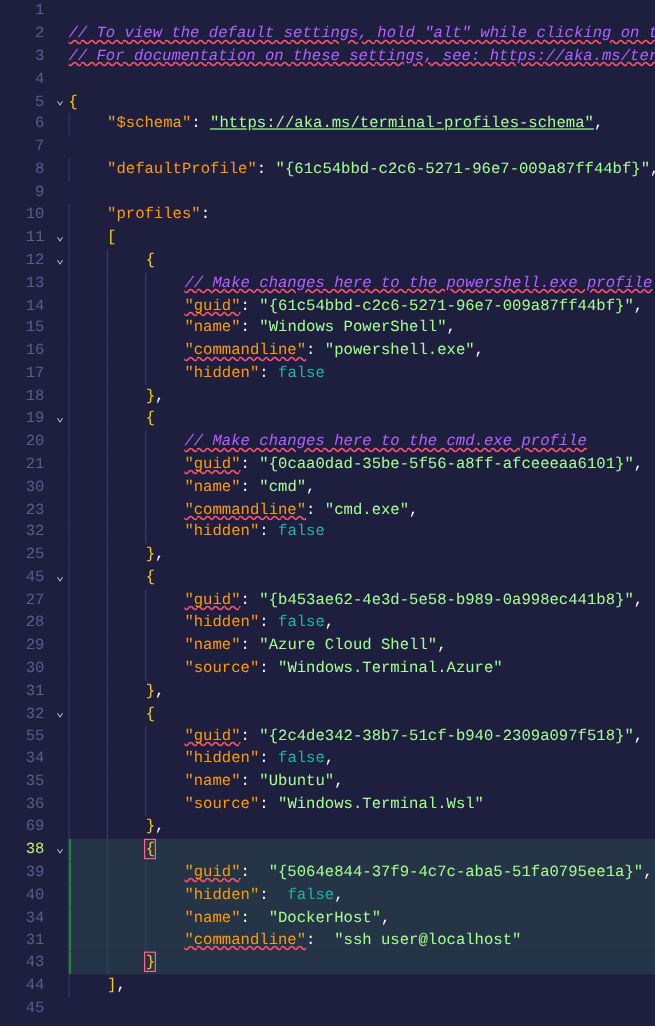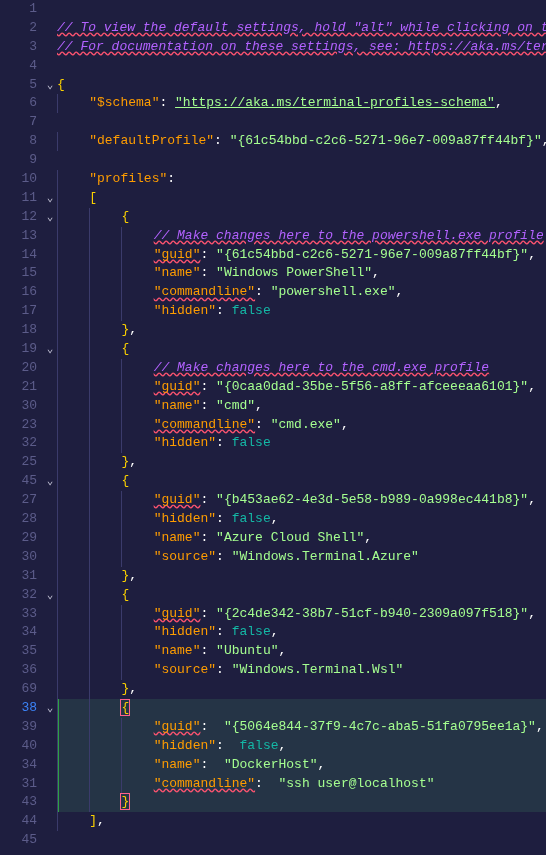--- a/index.html
+++ b/index.html
@@ -40,21 +40,21 @@
   .str-link { color: #a5ff90; text-decoration: underline; }
   .punc { color: #ffffff; }
   .brace { color: #fad000; }
   .bool { color: #14b8a6; }
   .indent { border-left: 1px solid #3b3b6b; display: inline-block; }
   .hl-line { background: #2d2b55; }
   .git-add { background: rgba(58, 120, 90, 0.25); }
   .git-bar { box-shadow: inset 2px 0 0 #2ea043; }
   .bracket-match { outline: 1px solid #ff628c; }
   .err-underline { text-decoration: underline wavy #ff5370; }
-  .gutter .active { color: #3b82f6; }
+  .gutter .active { color: #bef264; }
 </style>
 </head>
 <body>
 
 <div class="editor">
   <div class="gutter" id="gutter">
       <div class="ln">1</div>
       <div class="ln">2</div>
       <div class="ln">3</div>
       <div class="ln">4</div>
@@ -79,21 +79,21 @@
       <div class="ln">23</div>
       <div class="ln">32</div>
       <div class="ln">25</div>
       <div class="ln">45</div>
       <div class="ln">27</div>
       <div class="ln">28</div>
       <div class="ln">29</div>
       <div class="ln">30</div>
       <div class="ln">31</div>
       <div class="ln">32</div>
-      <div class="ln">33</div>
+      <div class="ln">55</div>
       <div class="ln">34</div>
       <div class="ln">35</div>
       <div class="ln">36</div>
       <div class="ln">69</div>
       <div class="ln active">38</div>
       <div class="ln">39</div>
       <div class="ln">40</div>
       <div class="ln">34</div>
       <div class="ln">31</div>
       <div class="ln">43</div>

